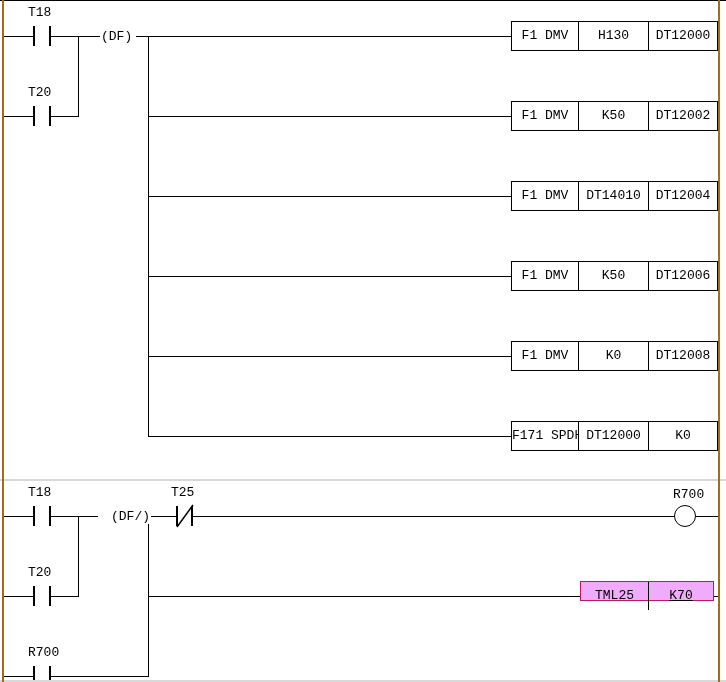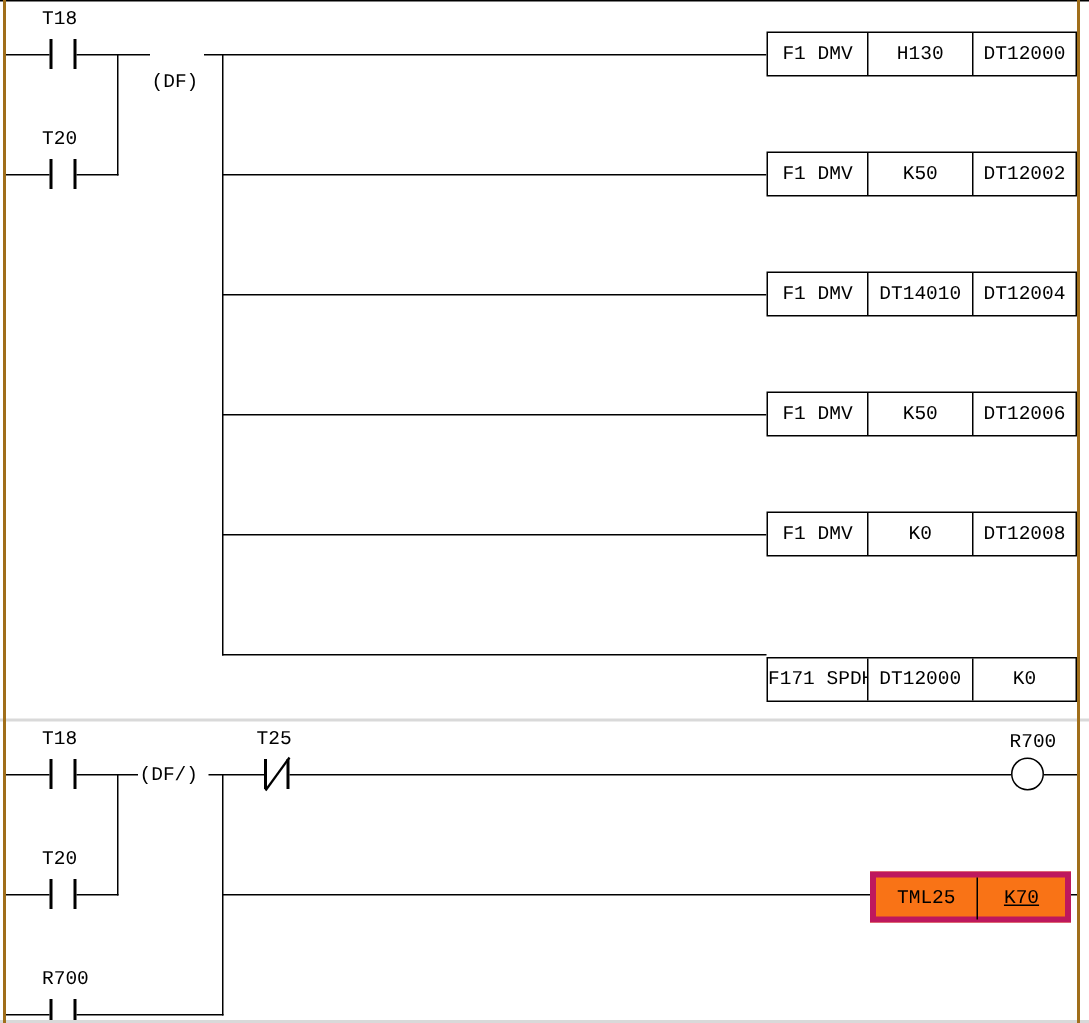--- a/index.html
+++ b/index.html
@@ -23,22 +23,22 @@
   .instr{position:absolute;white-space:nowrap;background:#fff;padding:0 1px;}
   .fblock{
     position:absolute;left:511px;width:207px;height:30px;border:1px solid #000;
     box-sizing:border-box;display:flex;background:#fff;
   }
   .fblock .cell{height:28px;line-height:28px;text-align:center;overflow:hidden;white-space:nowrap;}
   .fblock .c1{width:66px;border-right:1px solid #000000;}
   .fblock .c2{width:69px;border-right:1px solid #000000;}
   .fblock .c3{flex:1;}
   .tblock{
-    position:absolute;left:580px;top:581px;width:134px;height:34px;border:4px solid #be185d;
-    box-sizing:border-box;display:flex;background:#f97316;
+    position:absolute;left:580px;top:581px;width:134px;height:20px;border:1px solid #be185d;
+    box-sizing:border-box;display:flex;background:#f0abfc;
   }
   .tblock .cell{height:28px;line-height:28px;text-align:center;white-space:nowrap;}
   .tblock .c1{width:67px;border-right:1px solid #000;}
   .tblock .c2{flex:1;text-decoration:underline;}
   .coil{
     position:absolute;left:674px;top:505px;width:22px;height:22px;border:1px solid #000;
     border-radius:50%;box-sizing:border-box;background:#fff;
   }
   .coil .clabel{left:-2px;top:-19px;}
 </style>
@@ -68,21 +68,21 @@
     <span class="clabel">T18</span>
     <div class="bar l"></div>
     <div class="bar r"></div>
   </div>
   <div class="contact" style="left:33px;top:106px;">
     <span class="clabel">T20</span>
     <div class="bar l"></div>
     <div class="bar r"></div>
   </div>
 
-  <div class="instr" style="left:100px;top:47px;">(DF)</div>
+  <div class="instr" style="left:100px;top:29px;">(DF)</div>
 
   <div class="fblock" style="top:21px;">
     <div class="cell c1">F1 DMV</div>
     <div class="cell c2">H130</div>
     <div class="cell c3">DT12000</div>
   </div>
   <div class="fblock" style="top:101px;">
     <div class="cell c1">F1 DMV</div>
     <div class="cell c2">K50</div>
     <div class="cell c3">DT12002</div>
@@ -95,21 +95,21 @@
   <div class="fblock" style="top:261px;">
     <div class="cell c1">F1 DMV</div>
     <div class="cell c2">K50</div>
     <div class="cell c3">DT12006</div>
   </div>
   <div class="fblock" style="top:341px;">
     <div class="cell c1">F1 DMV</div>
     <div class="cell c2">K0</div>
     <div class="cell c3">DT12008</div>
   </div>
-  <div class="fblock" style="top:438px;">
+  <div class="fblock" style="top:421px;">
     <div class="cell c1">F171 SPDH</div>
     <div class="cell c2">DT12000</div>
     <div class="cell c3">K0</div>
   </div>
 
   <div class="hline" style="left:4px;top:516px;width:29px;"></div>
   <div class="hline" style="left:51px;top:516px;width:47px;"></div>
   <div class="hline" style="left:139px;top:516px;width:37px;"></div>
   <div class="hline" style="left:193px;top:516px;width:481px;"></div>
   <div class="hline" style="left:696px;top:516px;width:22px;"></div>
@@ -135,21 +135,21 @@
     <span class="clabel">T20</span>
     <div class="bar l"></div>
     <div class="bar r"></div>
   </div>
   <div class="contact" style="left:33px;top:666px;">
     <span class="clabel">R700</span>
     <div class="bar l"></div>
     <div class="bar r"></div>
   </div>
 
-  <div class="instr" style="left:92px;top:509px;">(DF/)</div>
+  <div class="instr" style="left:110px;top:509px;">(DF/)</div>
 
   <div class="contact nc" style="left:176px;top:506px;">
     <span class="clabel">T25</span>
     <div class="bar l"></div>
     <div class="bar r"></div>
     <svg class="slash" width="22" height="26">
       <line x1="3" y1="24" x2="19" y2="2" stroke="#000" stroke-width="1.5"></line>
     </svg>
   </div>
 

